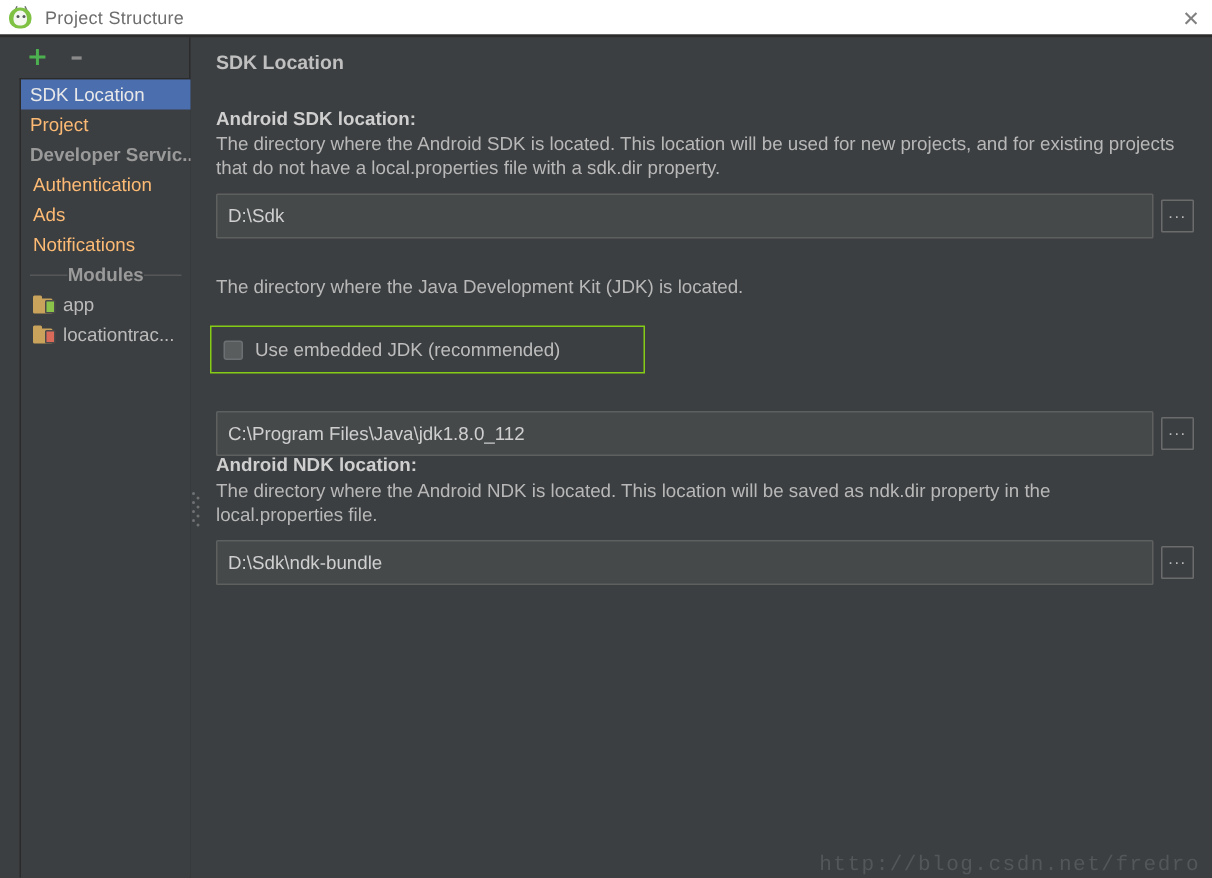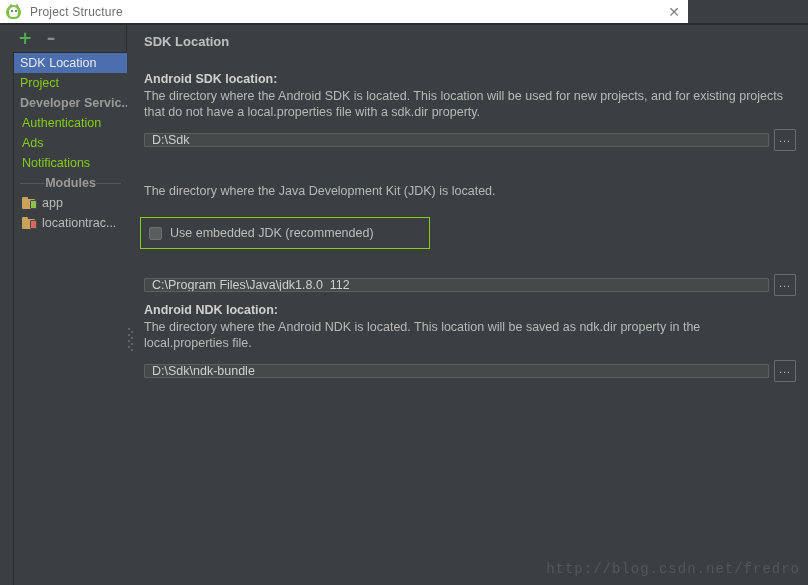--- a/index.html
+++ b/index.html
@@ -7,21 +7,21 @@
     margin: 0; padding: 0;
     width: 808px; height: 585px;
     overflow: hidden;
     font-family: "Liberation Sans", sans-serif;
   }
   body { background: #3c3f41; }
 
   
   .titlebar {
     position: absolute; left: 0; top: 0;
-    width: 688px; height: 23px;
+    width: 808px; height: 23px;
     background: #ffffff;
     display: flex; align-items: center;
   }
   .title-icon {
     width: 16px; height: 16px;
     margin-left: 6px; margin-right: 8px;
     position: relative; flex: none;
   }
   .title-icon .head {
     position: absolute; left: 0; top: 1px;
@@ -93,21 +93,21 @@
 
   .sidelist {
     position: absolute; left: 13px; top: 27px;
     width: 114px; height: 533px;
     border-left: 1px solid #2b2b2b;
     border-top: 1px solid #2b2b2b;
     background: #3c3f41;
   }
   .side-item {
     height: 20px; display: flex; align-items: center;
-    padding-left: 6px; font-size: 12.5px; color: #84cc16;
+    padding-left: 6px; font-size: 12.5px; color: #fdba74;
     white-space: nowrap; overflow: hidden; cursor: pointer;
   }
   .side-item.selected {
     background: #4b6eaf; color: #e8e8e8;
   }
   .side-item.group {
     color: #9a9a9a; font-weight: bold; cursor: default;
     font-size: 12.5px;
   }
   .side-item.indent { padding-left: 8px; }
@@ -174,21 +174,21 @@
   .sec-desc {
     font-size: 12.5px; color: #b8b8b8; line-height: 16px;
     width: 640px;
   }
 
   .field-row {
     display: flex; align-items: center; gap: 5px;
     margin-top: 9px; width: 652px;
   }
   .text-field {
-    flex: 1; height: 14px;
+    flex: 1; height: 30px;
     background: #45494a;
     border: 1px solid #5e6060;
     color: #cfcfcf; font-size: 12.5px;
     display: flex; align-items: center;
     padding-left: 7px;
     border-radius: 1px;
     overflow: hidden; white-space: nowrap;
   }
   .browse-btn {
     width: 22px; height: 22px; flex: none;
@@ -211,21 +211,21 @@
     width: 13px; height: 13px; flex: none;
     background: #5a5d5e;
     border: 1px solid #6d7072;
     border-radius: 2px;
   }
   .cbox-label {
     font-size: 12.5px; color: #bdbdbd;
   }
 
   .watermark {
-    position: absolute; right: 8px; bottom: 8px;
+    position: absolute; right: 8px; bottom: 0;
     font-family: "Liberation Mono", monospace;
     font-size: 14px; color: #53575a;
     letter-spacing: 1px;
   }
 </style>
 </head>
 <body>
 
 <div class="titlebar">
   <div class="title-icon">

